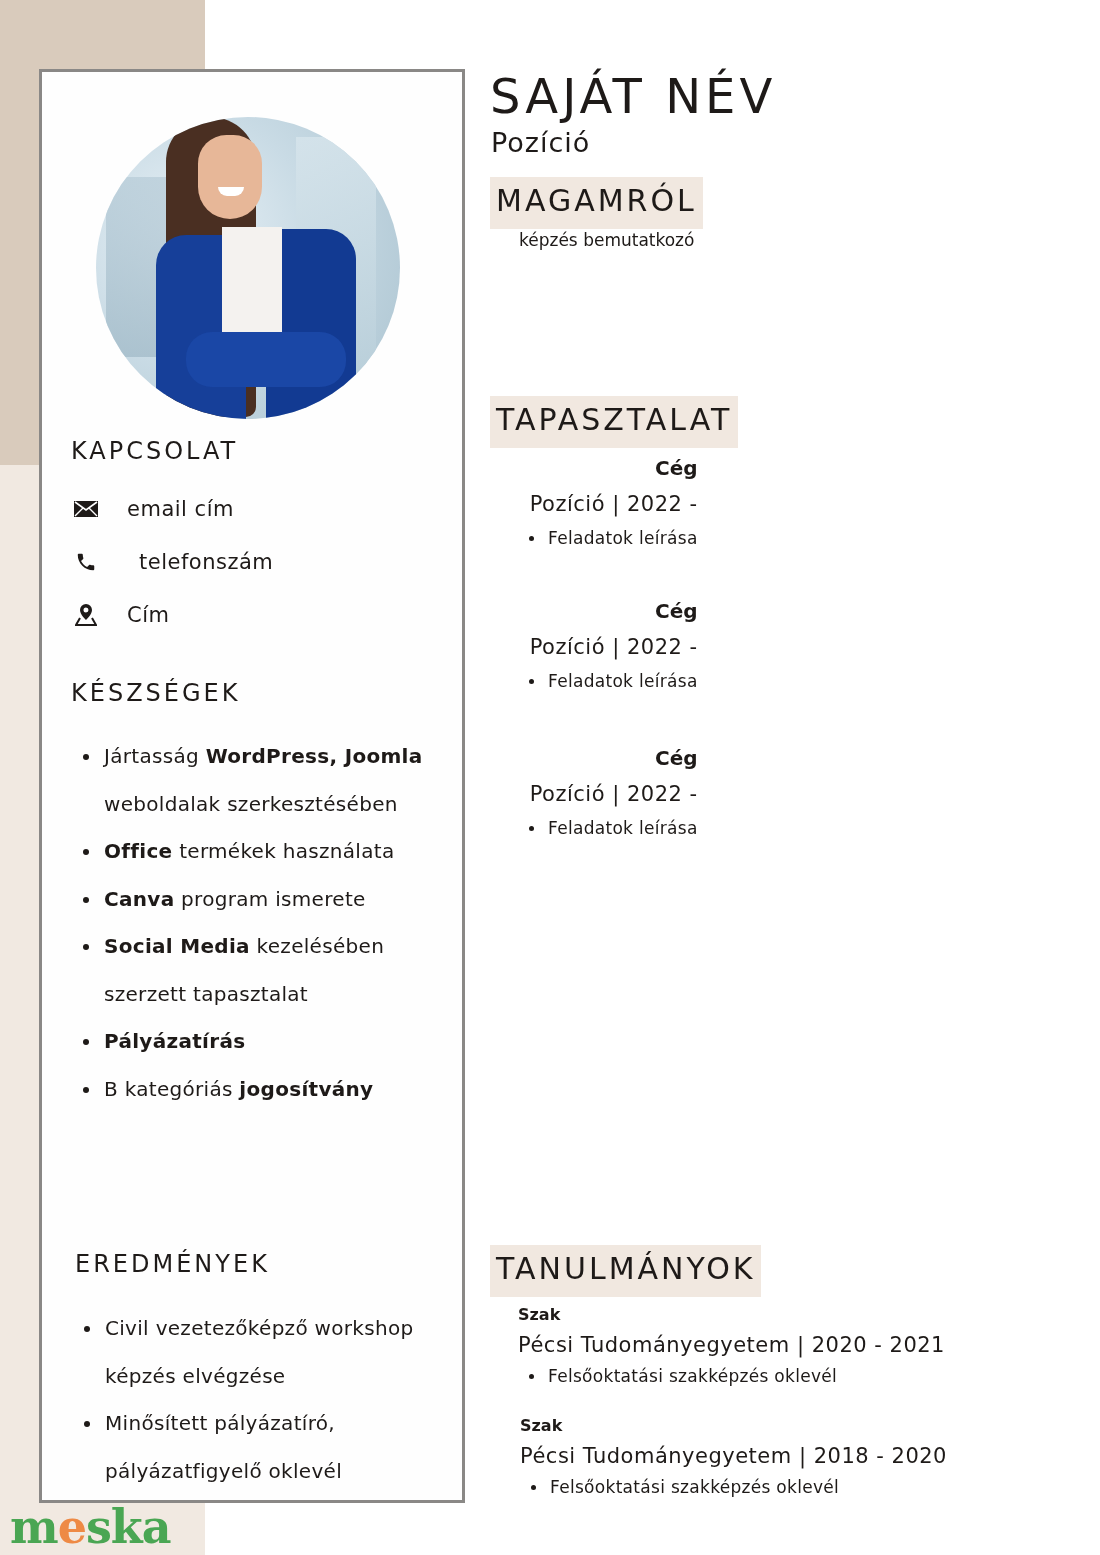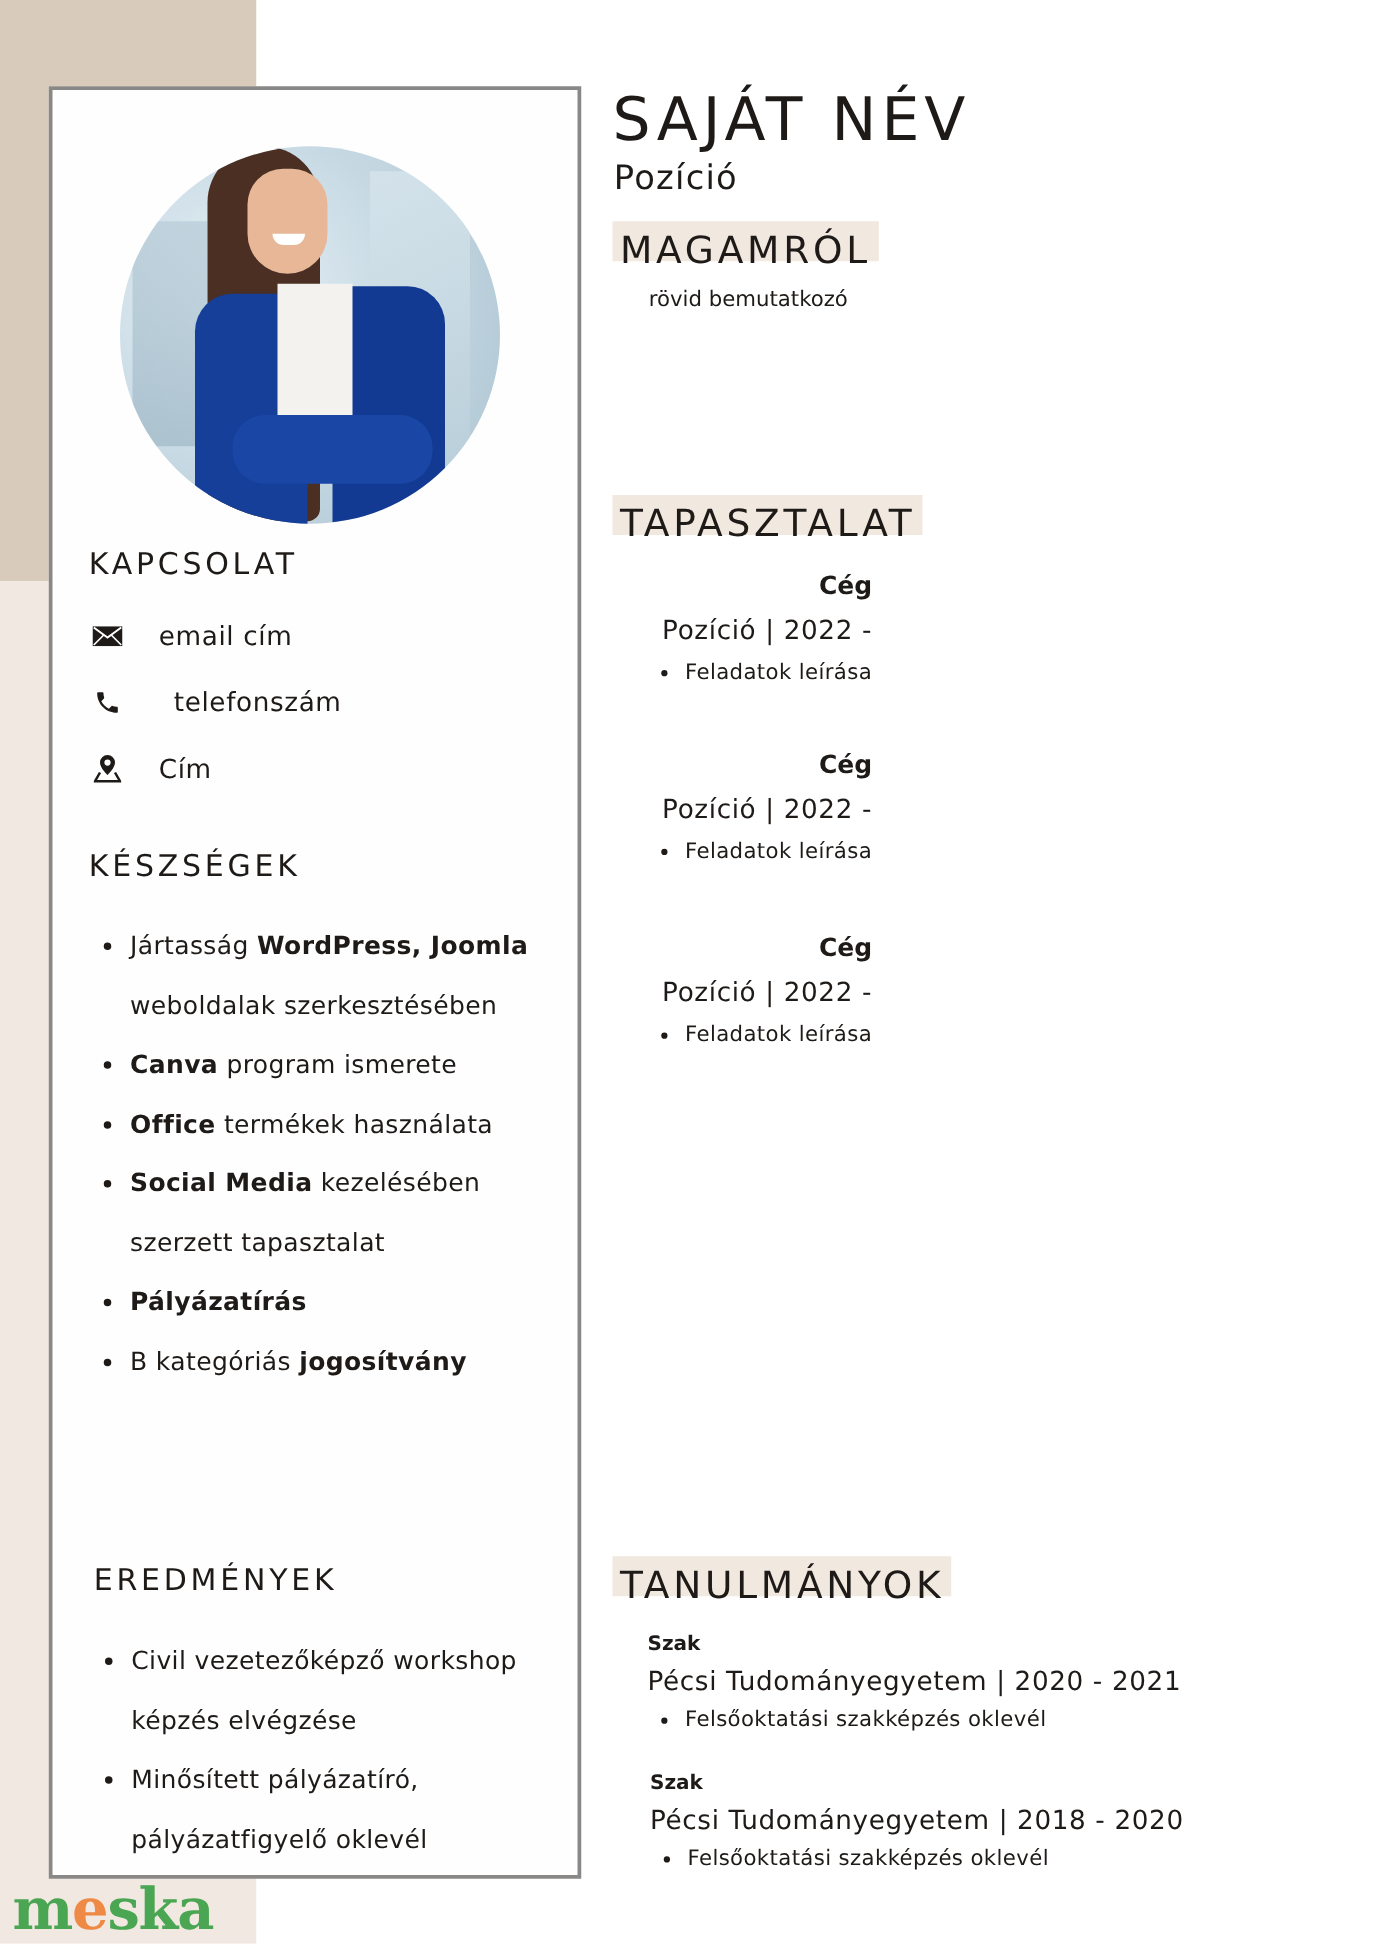--- a/index.html
+++ b/index.html
@@ -34,21 +34,21 @@
   .contact-row { position: absolute; left: 74px; display: flex; align-items: center; }
   .contact-row .ico { width: 24px; height: 24px; display: inline-flex; align-items: center; justify-content: center; }
   .contact-row .txt { margin-left: 29px; font-size: 21px; letter-spacing: 0.5px; color: #1e1a18; }
   ul.skills, ul.results { position: absolute; margin: 0; padding: 0; list-style: none; }
   ul.skills li, ul.results li { position: relative; padding-left: 30px; font-size: 20px; line-height: 47.5px; letter-spacing: 0.3px; color: #1e1a18; }
   ul.skills li::before, ul.results li::before { content: ""; position: absolute; left: 9px; top: 21px; width: 6px; height: 6px; border-radius: 50%; background: #1e1a18; }
   b { font-weight: 700; }
 
   .name { position: absolute; left: 490px; top: 68px; font-size: 48px; letter-spacing: 4px; font-weight: 400; margin: 0; color: #1e1a18; }
   .position { position: absolute; left: 491px; top: 127px; font-size: 27px; letter-spacing: 1px; color: #1e1a18; }
-  .sec-h { position: absolute; left: 490px; height: 32px; padding: 0 6px 0 6px; background: #f1e8e0; font-size: 30px; letter-spacing: 3px; line-height: 48px; margin: 0; font-weight: 400; color: #1e1a18; }
+  .sec-h { position: absolute; left: 490px; height: 52px; padding: 0 6px 0 6px; background: #f1e8e0; font-size: 30px; letter-spacing: 3px; line-height: 48px; margin: 0; font-weight: 400; color: #1e1a18; }
   .about { position: absolute; left: 519px; top: 230px; font-size: 17px; color: #1e1a18; }
   .job { position: absolute; left: 521px; text-align: right; }
   .job .company { font-size: 20px; font-weight: 700; line-height: 26px; }
   .job .role { font-size: 21px; line-height: 34px; margin-top: 6px; letter-spacing: 0.5px; }
   .job ul { margin: 4px 0 0 0; padding: 0; list-style: none; }
   .job ul li { position: relative; padding-left: 27px; font-size: 17px; line-height: 26px; letter-spacing: 0.3px; }
   .job ul li::before { content: ""; position: absolute; left: 8px; top: 11px; width: 5px; height: 5px; border-radius: 50%; background: #1e1a18; }
   .edu { position: absolute; left: 518px; }
   .edu .degree { font-size: 16px; font-weight: 700; line-height: 26px; }
   .edu .school { font-size: 21px; line-height: 30px; margin-top: 2px; letter-spacing: 0.5px; }
@@ -107,38 +107,38 @@
         <path d="M11 1a6 6 0 0 0-6 6c0 4.5 6 10 6 10s6-5.5 6-10a6 6 0 0 0-6-6zm0 8.5a2.5 2.5 0 1 1 0-5 2.5 2.5 0 0 1 0 5z" fill="#1e1a18"></path>
         <path d="M5 15 L1 22 L21 22 L17 15" stroke="#1e1a18" stroke-width="2" fill="none"></path>
       </svg>
   </span>
   <span class="txt">Cím</span>
 </div>
 
 <h2 class="side-h" style="left:71px; top:679px;text-align:right;">KÉSZSÉGEK</h2>
 <ul class="skills" style="left:74px; top:733px;">
   <li><span>Jártasság </span><b>WordPress, Joomla</b><br><span>weboldalak szerkesztésében</span></li>
+  <li><b>Office</b><span> termékek használata</span></li>
   <li><b>Canva</b><span> program ismerete</span></li>
-  <li><b>Office</b><span> termékek használata</span></li>
   <li><b>Social Media</b><span> kezelésében</span><br><span>szerzett tapasztalat</span></li>
   <li><b>Pályázatírás</b></li>
   <li><span>B kategóriás </span><b>jogosítvány</b></li>
 </ul>
 
 <h2 class="side-h" style="left:75px; top:1250px;">EREDMÉNYEK</h2>
 <ul class="results" style="left:75px; top:1305px;">
   <li><span>Civil vezetezőképző workshop</span><br><span>képzés elvégzése</span></li>
   <li><span>Minősített pályázatíró,</span><br><span>pályázatfigyelő oklevél</span></li>
 </ul>
 
 <h1 class="name">SAJÁT NÉV</h1>
 <div class="position">Pozíció</div>
 
 <h2 class="sec-h" style="top:177px;">MAGAMRÓL</h2>
-<div class="about">rövid bemutatkozó</div>
+<div class="about">képzés bemutatkozó</div>
 
 <h2 class="sec-h" style="top:396px;">TAPASZTALAT</h2>
 
 <div class="job" style="top:455px;">
   <div class="company">Cég</div>
   <div class="role">Pozíció | 2022 -</div>
   <ul>
       <li>Feladatok leírása</li>
     </ul>
 </div>

